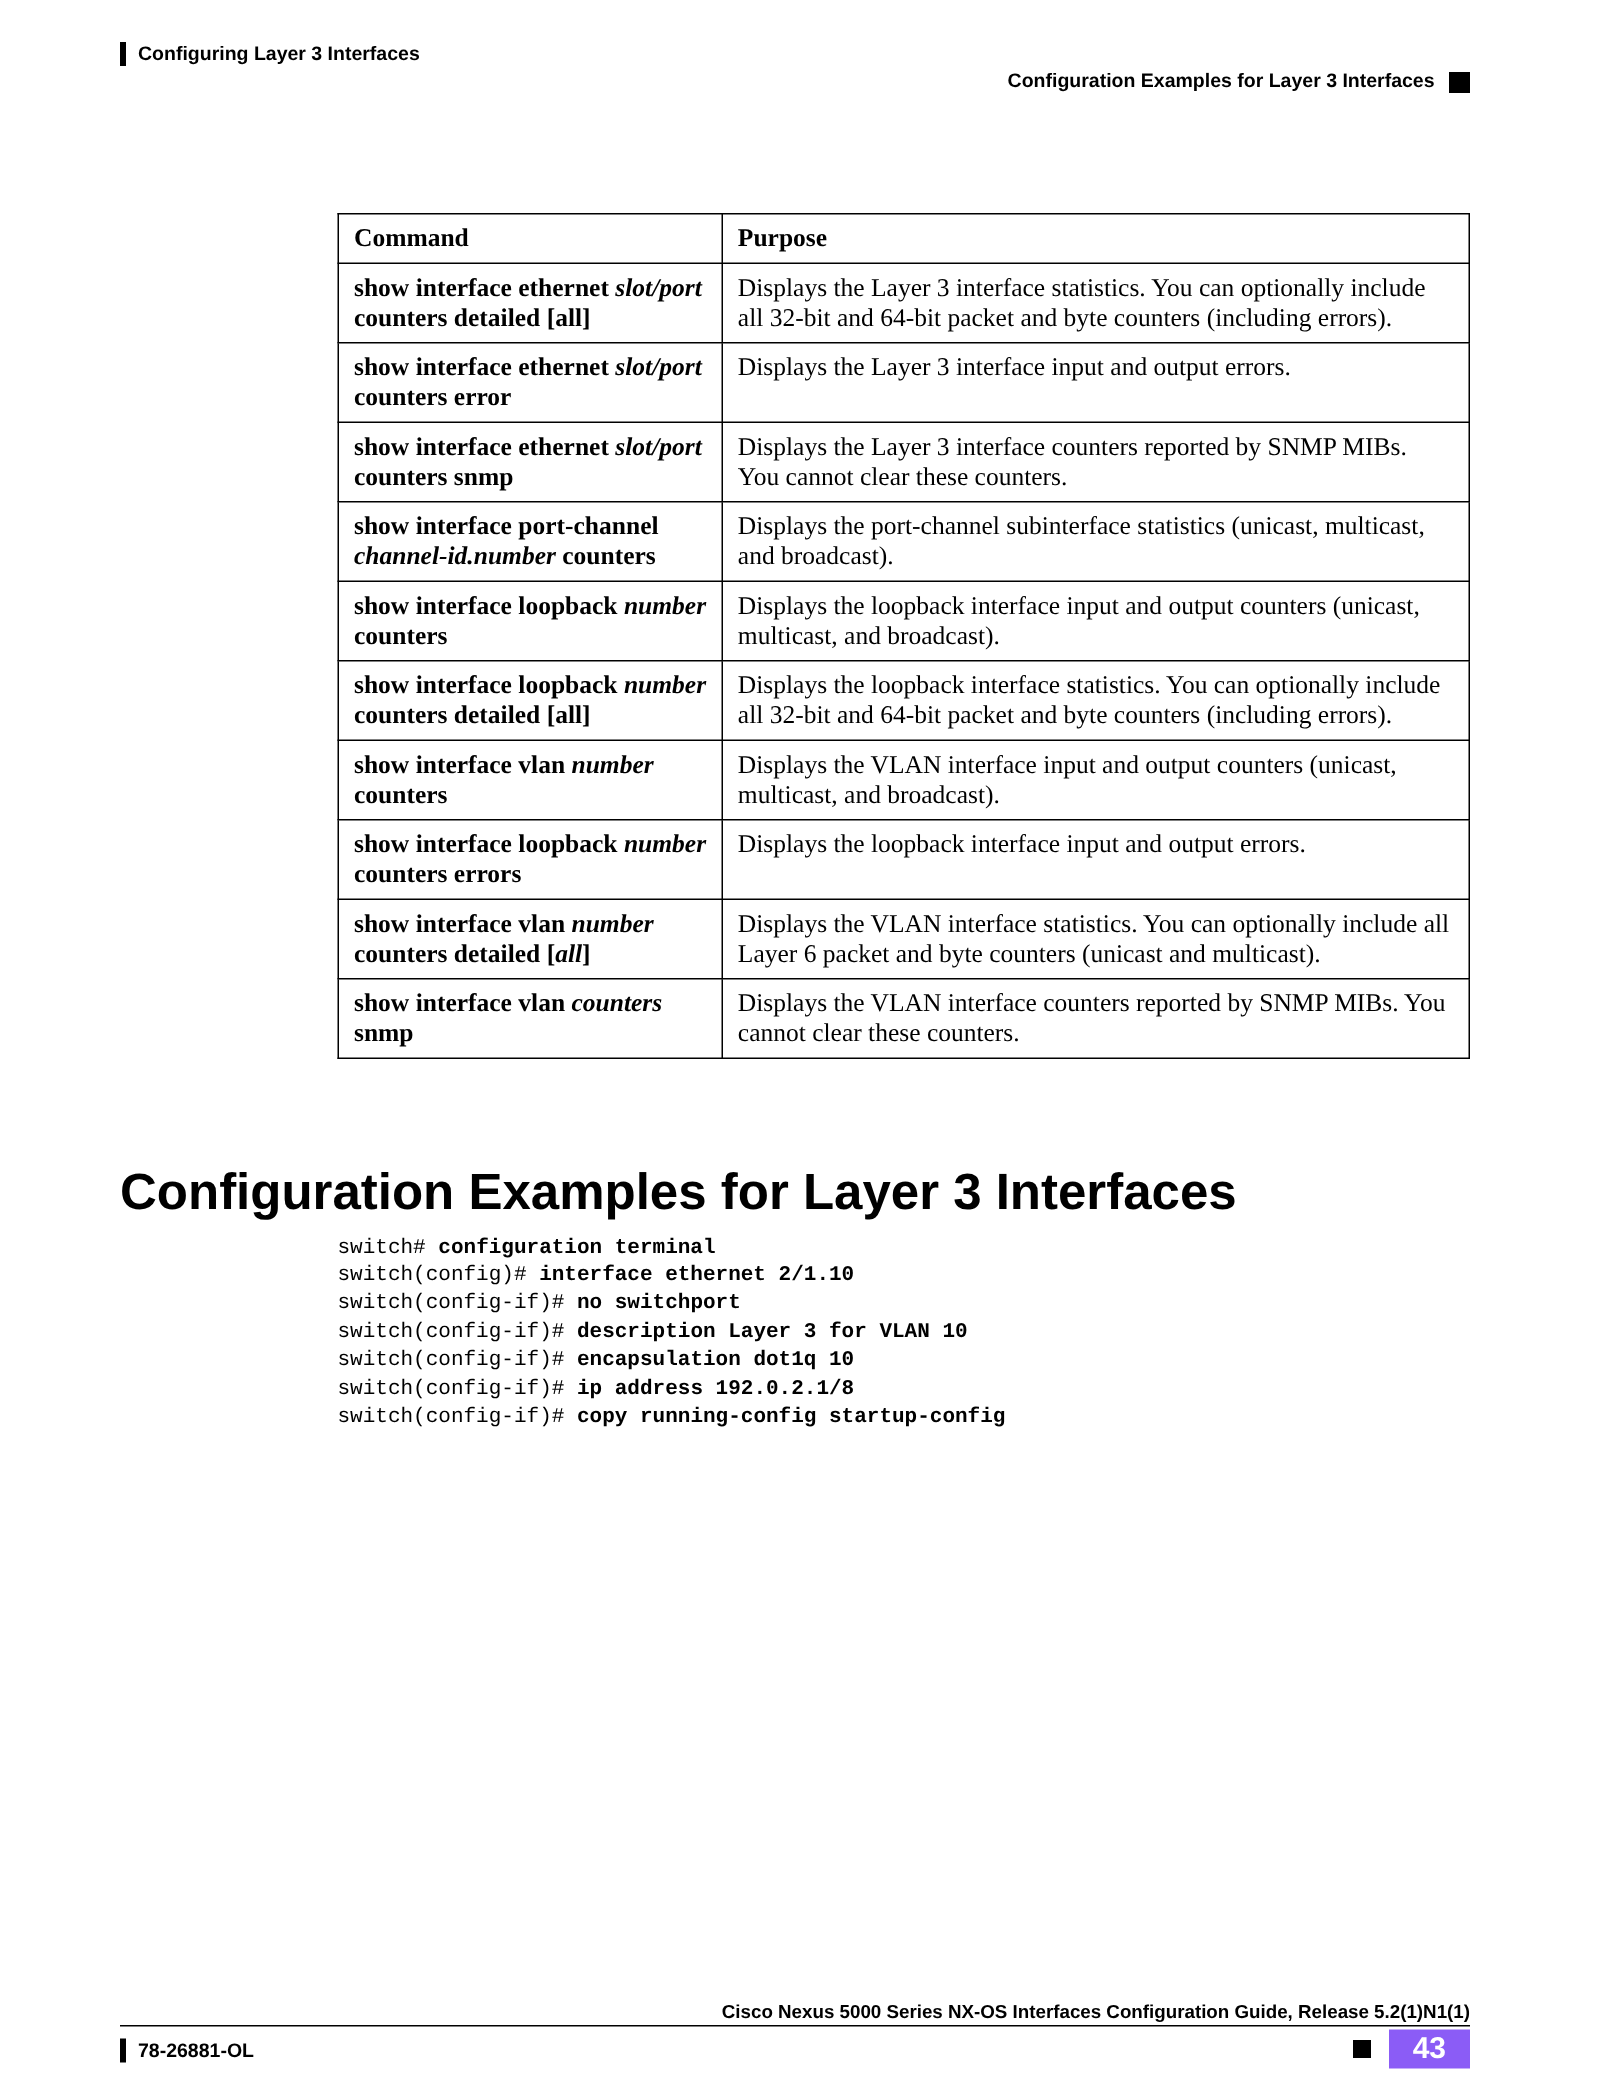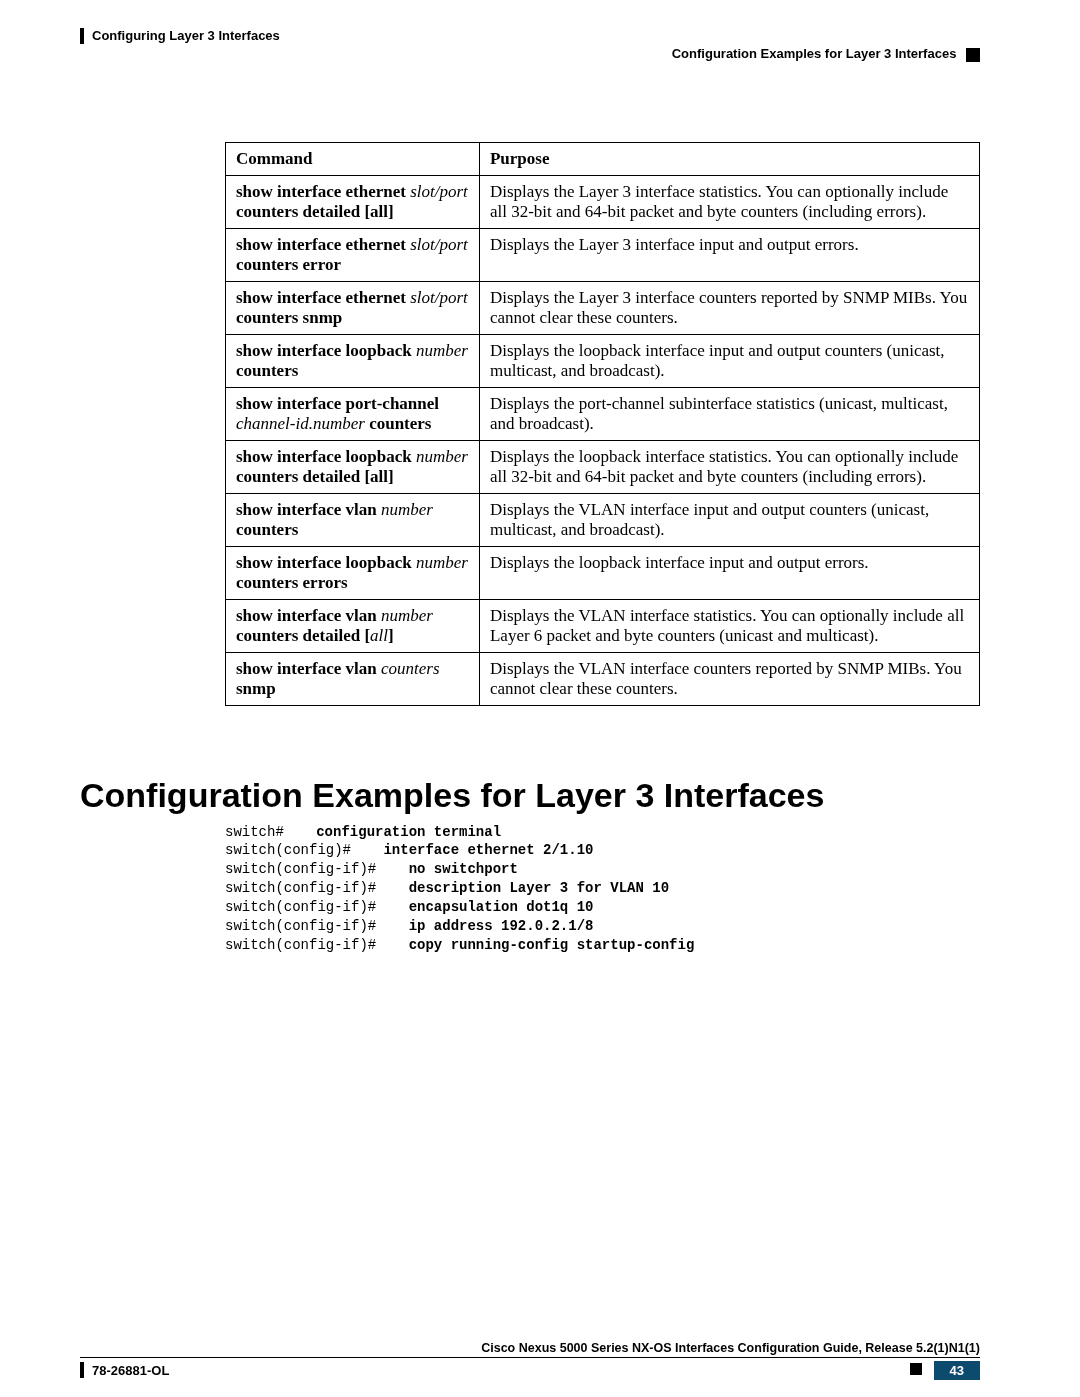--- a/index.html
+++ b/index.html
@@ -63,39 +63,39 @@
     padding: 6px 10px;
     vertical-align: top;
     text-align: left;
   }
   table.cmd-table th {
     font-family: Liberation Serif, serif;
     font-weight: bold;
     font-size: 17px;
   }
   .cmd-bold { font-weight: bold; }
-  .cmd-ital { font-style: italic; }
+  .cmd-ital { font-style: italic; font-weight: bold; }
   h1.section-title {
     font-family: Arial, Helvetica, sans-serif;
     font-weight: bold;
     font-size: 34px;
     margin: 70px 0 8px 0;
   }
   .intro-text {
     font-size: 17px;
     margin-bottom: 10px;
   }
   pre.codeblock {
     font-family: "Courier New", Courier, monospace;
     font-size: 14px;
     line-height: 1.35;
     margin: 6px 0 0 0;
     white-space: pre;
   }
-  pre.codeblock .b { font-weight: bold; margin-left: 24px; }
+  pre.codeblock .b { font-weight: bold; }
   .footer {
     position: absolute;
     bottom: 19px;
     left: 80px;
     right: 100px;
   }
   .footer-title {
     font-family: Arial, Helvetica, sans-serif;
     font-weight: bold;
     font-size: 12.5px;
@@ -111,25 +111,25 @@
     font-size: 13px;
     font-weight: bold;
     margin-top: 4px;
     text-align: right;
   }
   .footer-left {
     display: flex;
     align-items: center;
   }
   .page-badge {
-    background: #0c4a6e;
+    background: #8b5cf6;
     color: #fff;
     padding: 2px 16px;
     font-weight: bold;
-    font-size: 13px;
+    font-size: 20px;
   }
   .sq-small {
     width: 12px;
     height: 12px;
     background: #000;
     display: inline-block;
     margin-right: 8px;
   }
 </style>
 </head>
@@ -164,26 +164,26 @@
           </tr>
           <tr>
             <td><span class="cmd-bold">show interface ethernet </span><span class="cmd-ital">slot/port</span><span class="cmd-bold"> counters error</span></td>
             <td>Displays the Layer 3 interface input and output errors.</td>
           </tr>
           <tr>
             <td><span class="cmd-bold">show interface ethernet </span><span class="cmd-ital">slot/port</span><span class="cmd-bold"> counters snmp</span></td>
             <td>Displays the Layer 3 interface counters reported by SNMP MIBs. You cannot clear these counters.</td>
           </tr>
           <tr>
+            <td><span class="cmd-bold">show interface port-channel </span><span class="cmd-ital">channel-id.number</span><span class="cmd-bold"> counters</span></td>
+            <td>Displays the port-channel subinterface statistics (unicast, multicast, and broadcast).</td>
+          </tr>
+          <tr>
             <td><span class="cmd-bold">show interface loopback </span><span class="cmd-ital">number</span><span class="cmd-bold"> counters</span></td>
             <td>Displays the loopback interface input and output counters (unicast, multicast, and broadcast).</td>
-          </tr>
-          <tr>
-            <td><span class="cmd-bold">show interface port-channel </span><span class="cmd-ital">channel-id.number</span><span class="cmd-bold"> counters</span></td>
-            <td>Displays the port-channel subinterface statistics (unicast, multicast, and broadcast).</td>
           </tr>
           <tr>
             <td><span class="cmd-bold">show interface loopback </span><span class="cmd-ital">number</span><span class="cmd-bold"> counters detailed [all]</span></td>
             <td>Displays the loopback interface statistics. You can optionally include all 32-bit and 64-bit packet and byte counters (including errors).</td>
           </tr>
           <tr>
             <td><span class="cmd-bold">show interface vlan </span><span class="cmd-ital">number</span><span class="cmd-bold"> counters</span></td>
             <td>Displays the VLAN interface input and output counters (unicast, multicast, and broadcast).</td>
           </tr>
           <tr>

